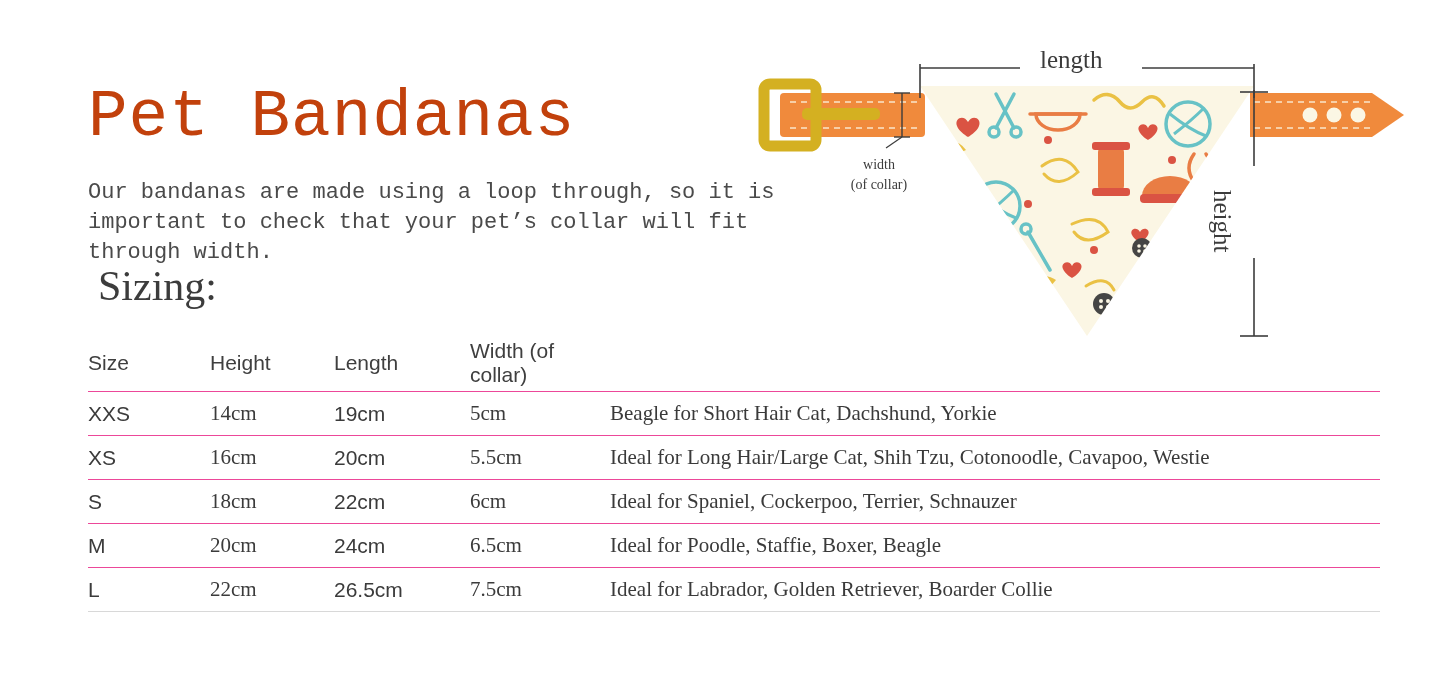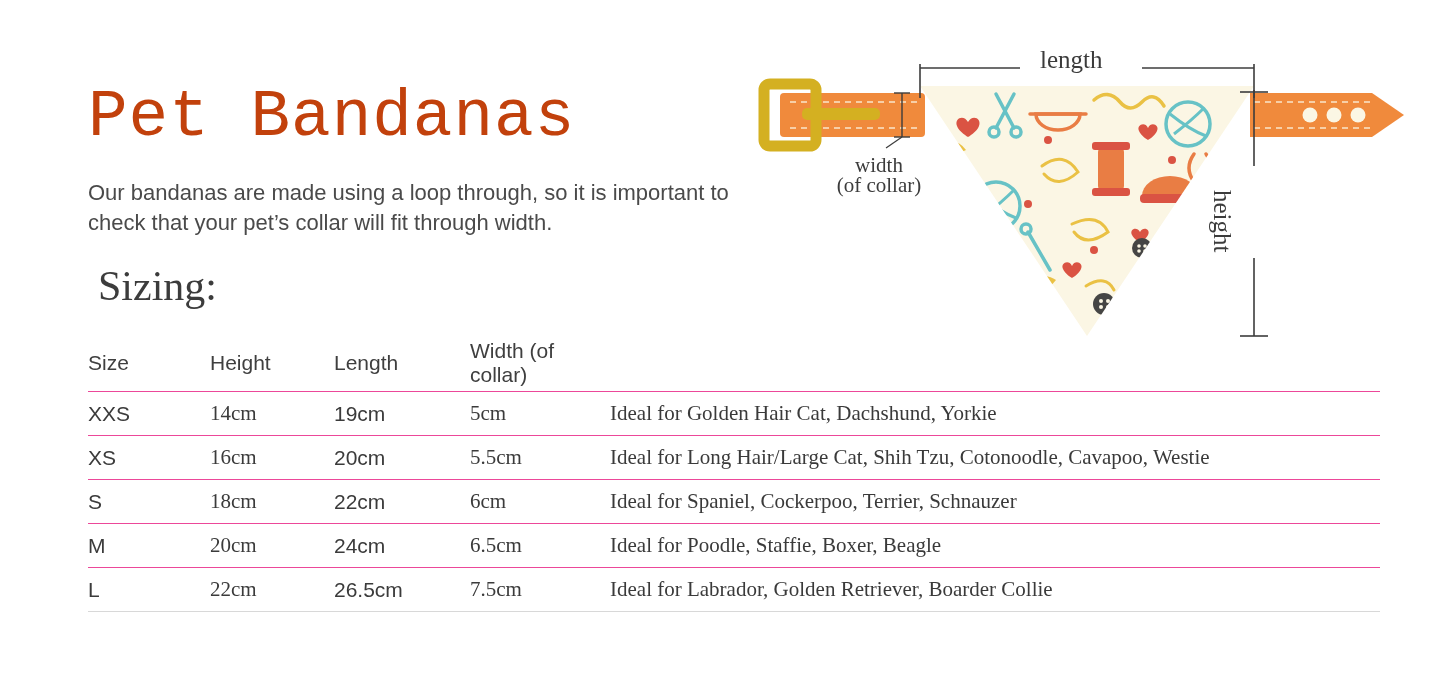--- a/index.html
+++ b/index.html
@@ -25,21 +25,21 @@
     font-size: 66px;
     letter-spacing: 1px;
     color: #c2410c;
     white-space: nowrap;
   }
   .intro {
     position: absolute;
     left: 88px;
     top: 178px;
     width: 700px;
-    font-family: Liberation Sans, sans-serif;
+    font-family: Liberation Mono, monospace;
     font-size: 22px;
     line-height: 30px;
     color: #4a4a4a;
   }
   .sizing-heading {
     position: absolute;
     left: 98px;
     top: 262px;
     font-family: Liberation Serif, serif;
     font-size: 42px;
@@ -102,21 +102,21 @@
   .lbl-length {
     left: 1040px;
     top: 46px;
     font-size: 25px;
   }
   .lbl-width {
     left: 836px;
     top: 155px;
     width: 86px;
     text-align: center;
-    font-size: 21px;
+    font-size: 14px;
     line-height: 20px;
   }
   .lbl-height {
     left: 1236px;
     top: 190px;
     font-size: 25px;
     transform: rotate(90deg);
     transform-origin: left top;
     white-space: nowrap;
   }
@@ -303,21 +303,21 @@
       <th class="c-width h-ideal">Width (of collar)</th>
       <th class="h-ideal"></th>
     </tr>
   </thead>
   <tbody>
     <tr>
       <td class="c-size">XXS</td>
       <td class="c-height">14cm</td>
       <td class="c-length">19cm</td>
       <td class="c-width">5cm</td>
-      <td class="c-ideal">Ideal for Golden Hair Cat, Dachshund, Yorkie</td>
+      <td class="c-ideal">Beagle for Short Hair Cat, Dachshund, Yorkie</td>
     </tr>
     <tr>
       <td class="c-size">XS</td>
       <td class="c-height">16cm</td>
       <td class="c-length">20cm</td>
       <td class="c-width">5.5cm</td>
       <td class="c-ideal">Ideal for Long Hair/Large Cat, Shih Tzu, Cotonoodle, Cavapoo, Westie</td>
     </tr>
     <tr>
       <td class="c-size">S</td>

